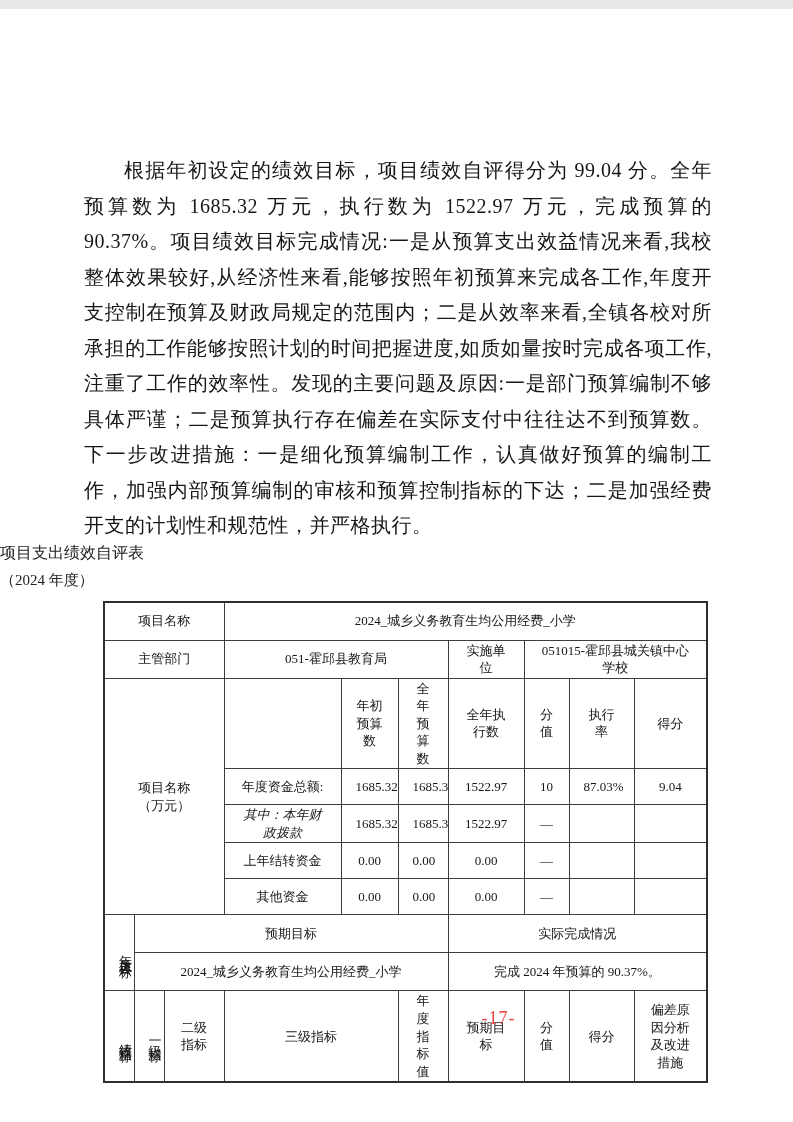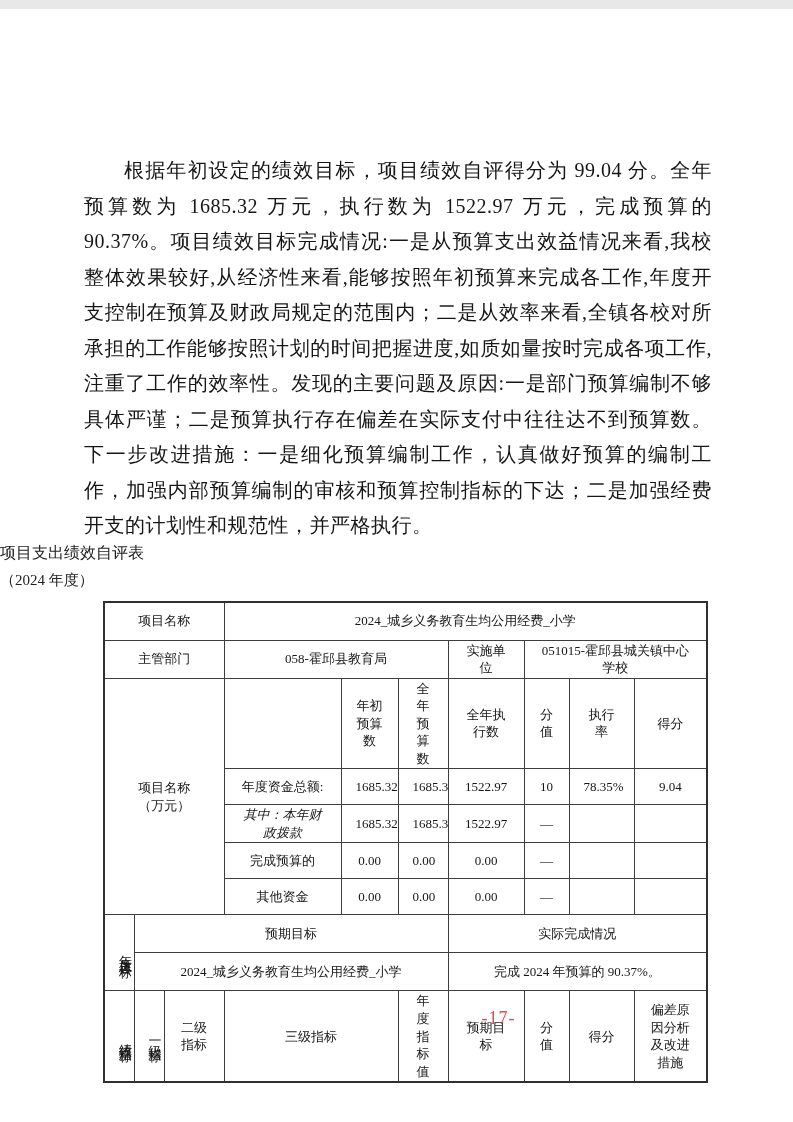--- a/index.html
+++ b/index.html
@@ -105,21 +105,21 @@
     </colgroup>
 
     <tbody>
         <tr style="height:38px">
       <td colspan="3">项目名称</td>
       <td colspan="7">2024_城乡义务教育生均公用经费_小学</td>
     </tr>
 
     <tr style="height:38px">
       <td colspan="3">主管部门</td>
-      <td colspan="3">058-霍邱县教育局</td>
+      <td colspan="3">051-霍邱县教育局</td>
       <td>实施单位</td>
       <td colspan="3">051015-霍邱县城关镇中心学校</td>
     </tr>
 
     <tr style="height:42px">
       <td colspan="3" rowspan="5" class="prewrap">项目名称
 （万元）</td>
       <td></td>
       <td>年初预算数</td>
       <td>全年预算数</td>
@@ -128,36 +128,36 @@
       <td>执行率</td>
       <td>得分</td>
     </tr>
 
     <tr style="height:36px">
       <td>年度资金总额:</td>
       <td>1685.32</td>
       <td>1685.32</td>
       <td>1522.97</td>
       <td>10</td>
-      <td>78.35%</td>
+      <td>87.03%</td>
       <td>9.04</td>
     </tr>
 
     <tr style="height:38px">
       <td class="left-align">其中：本年财政拨款</td>
       <td>1685.32</td>
       <td>1685.32</td>
       <td>1522.97</td>
       <td>—</td>
       <td></td>
       <td></td>
     </tr>
 
     <tr style="height:36px">
-      <td>完成预算的</td>
+      <td>上年结转资金</td>
       <td>0.00</td>
       <td>0.00</td>
       <td>0.00</td>
       <td>—</td>
       <td></td>
       <td></td>
     </tr>
 
     <tr style="height:36px">
       <td class="right-align">其他资金</td>

